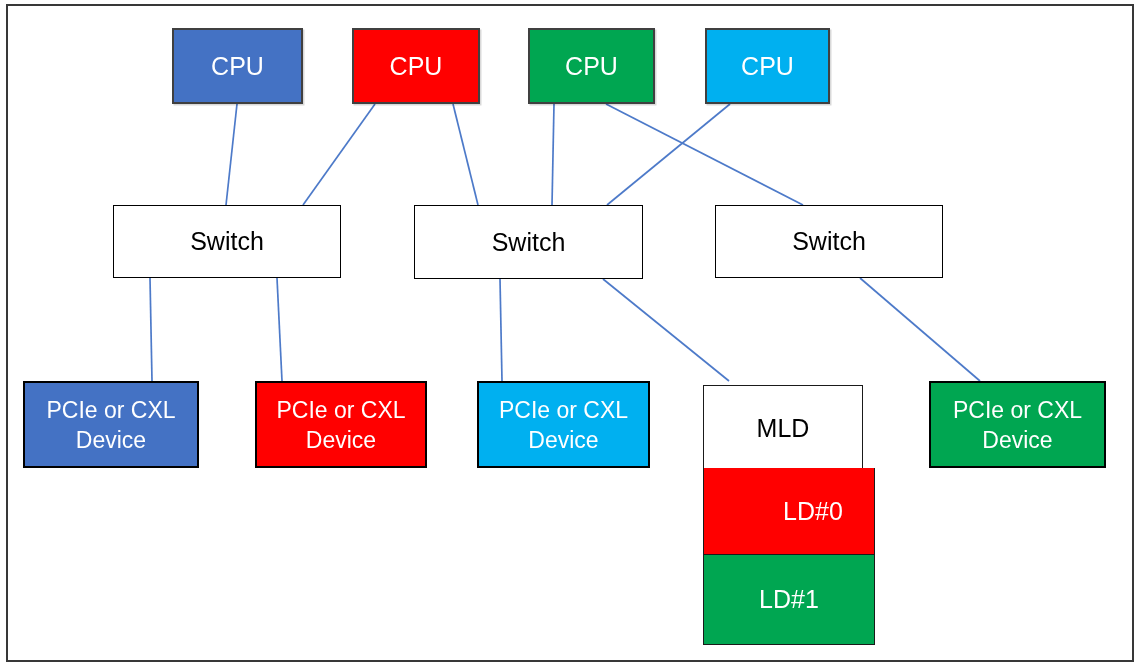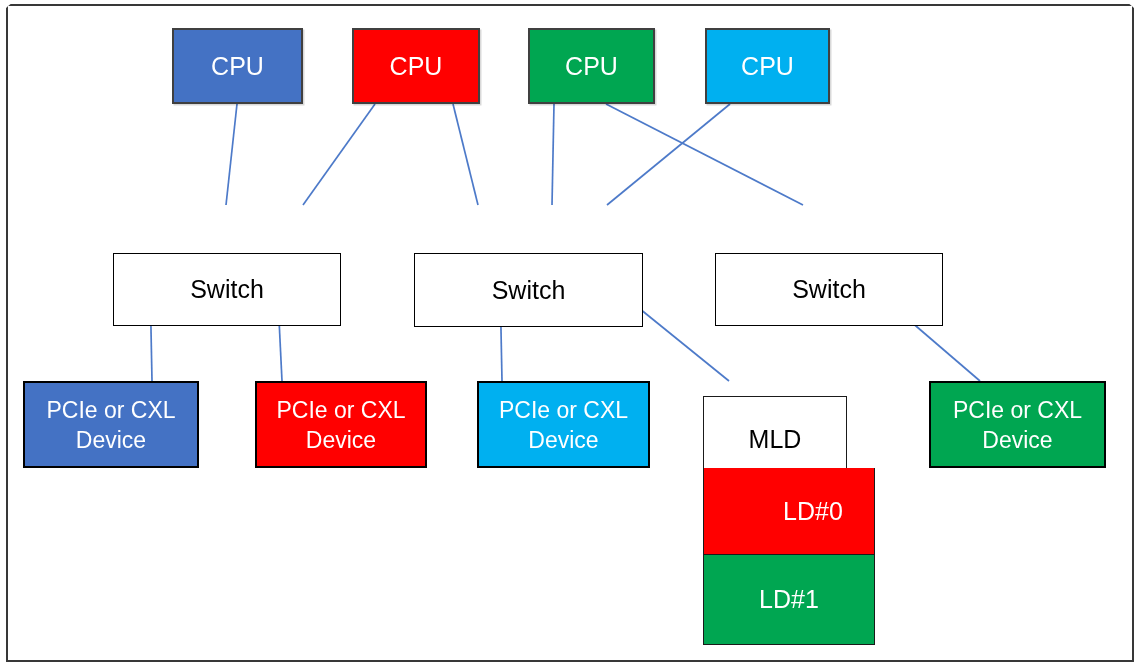--- a/index.html
+++ b/index.html
@@ -7,21 +7,20 @@
     padding: 0;
     background: #ffffff;
     font-family: "Liberation Sans", sans-serif;
   }
   #stage {
     position: relative;
     width: 1140px;
     height: 670px;
     background: #ffffff;
     overflow: hidden;
-    border-radius: 24px;
   }
   .outer-frame {
     position: absolute;
     left: 6px;
     top: 4px;
     width: 1128px;
     height: 658px;
     border: 2.5px solid #383838;
     box-sizing: border-box;
   }
@@ -44,21 +43,20 @@
     border: 2px solid #404040;
     color: #ffffff;
     font-size: 25px;
     box-shadow: 1.5px 1.5px 0 rgba(0,0,0,0.15);
   }
   .switch {
     border: 1.6px solid #000000;
     background: #ffffff;
     color: #000000;
     font-size: 25px;
-    margin-top: 48px;
   }
   .device {
     border: 2.2px solid #000000;
     color: #ffffff;
     font-size: 23px;
     line-height: 30px;
     padding: 12px 14px;
   }
   .mld-top {
     border: 1.8px solid #1a1a1a;
@@ -77,21 +75,21 @@
   #cpu-1 { left:352px; top:28px;  width:128px; height:76px; }
   #cpu-2 { left:528px; top:28px;  width:127px; height:76px; }
   #cpu-3 { left:705px; top:28px;  width:125px; height:76px; }
   #sw-0  { left:113px; top:205px; width:228px; height:73px; }
   #sw-1  { left:414px; top:205px; width:229px; height:74px; }
   #sw-2  { left:715px; top:205px; width:228px; height:73px; }
   #dev-0 { left:23px;  top:381px; width:176px; height:87px; }
   #dev-1 { left:255px; top:381px; width:172px; height:87px; }
   #dev-2 { left:477px; top:381px; width:173px; height:87px; }
   #dev-3 { left:929px; top:381px; width:177px; height:87px; }
-  #mld   { left:703px; top:396px; width:144px; height:87px; }
+  #mld   { left:703px; top:385px; width:160px; height:87px; }
   #ld-0  { left:703px; top:468px; width:172px; height:87px;padding-left:48px; }
   #ld-1  { left:703px; top:555px; width:172px; height:90px; }
 </style>
 </head>
 <body>
 
 <div id="stage">
 
   <svg id="wires">
       <line x1="237" y1="104" x2="226" y2="205" stroke="#4d7ac9" stroke-width="1.7"></line>

